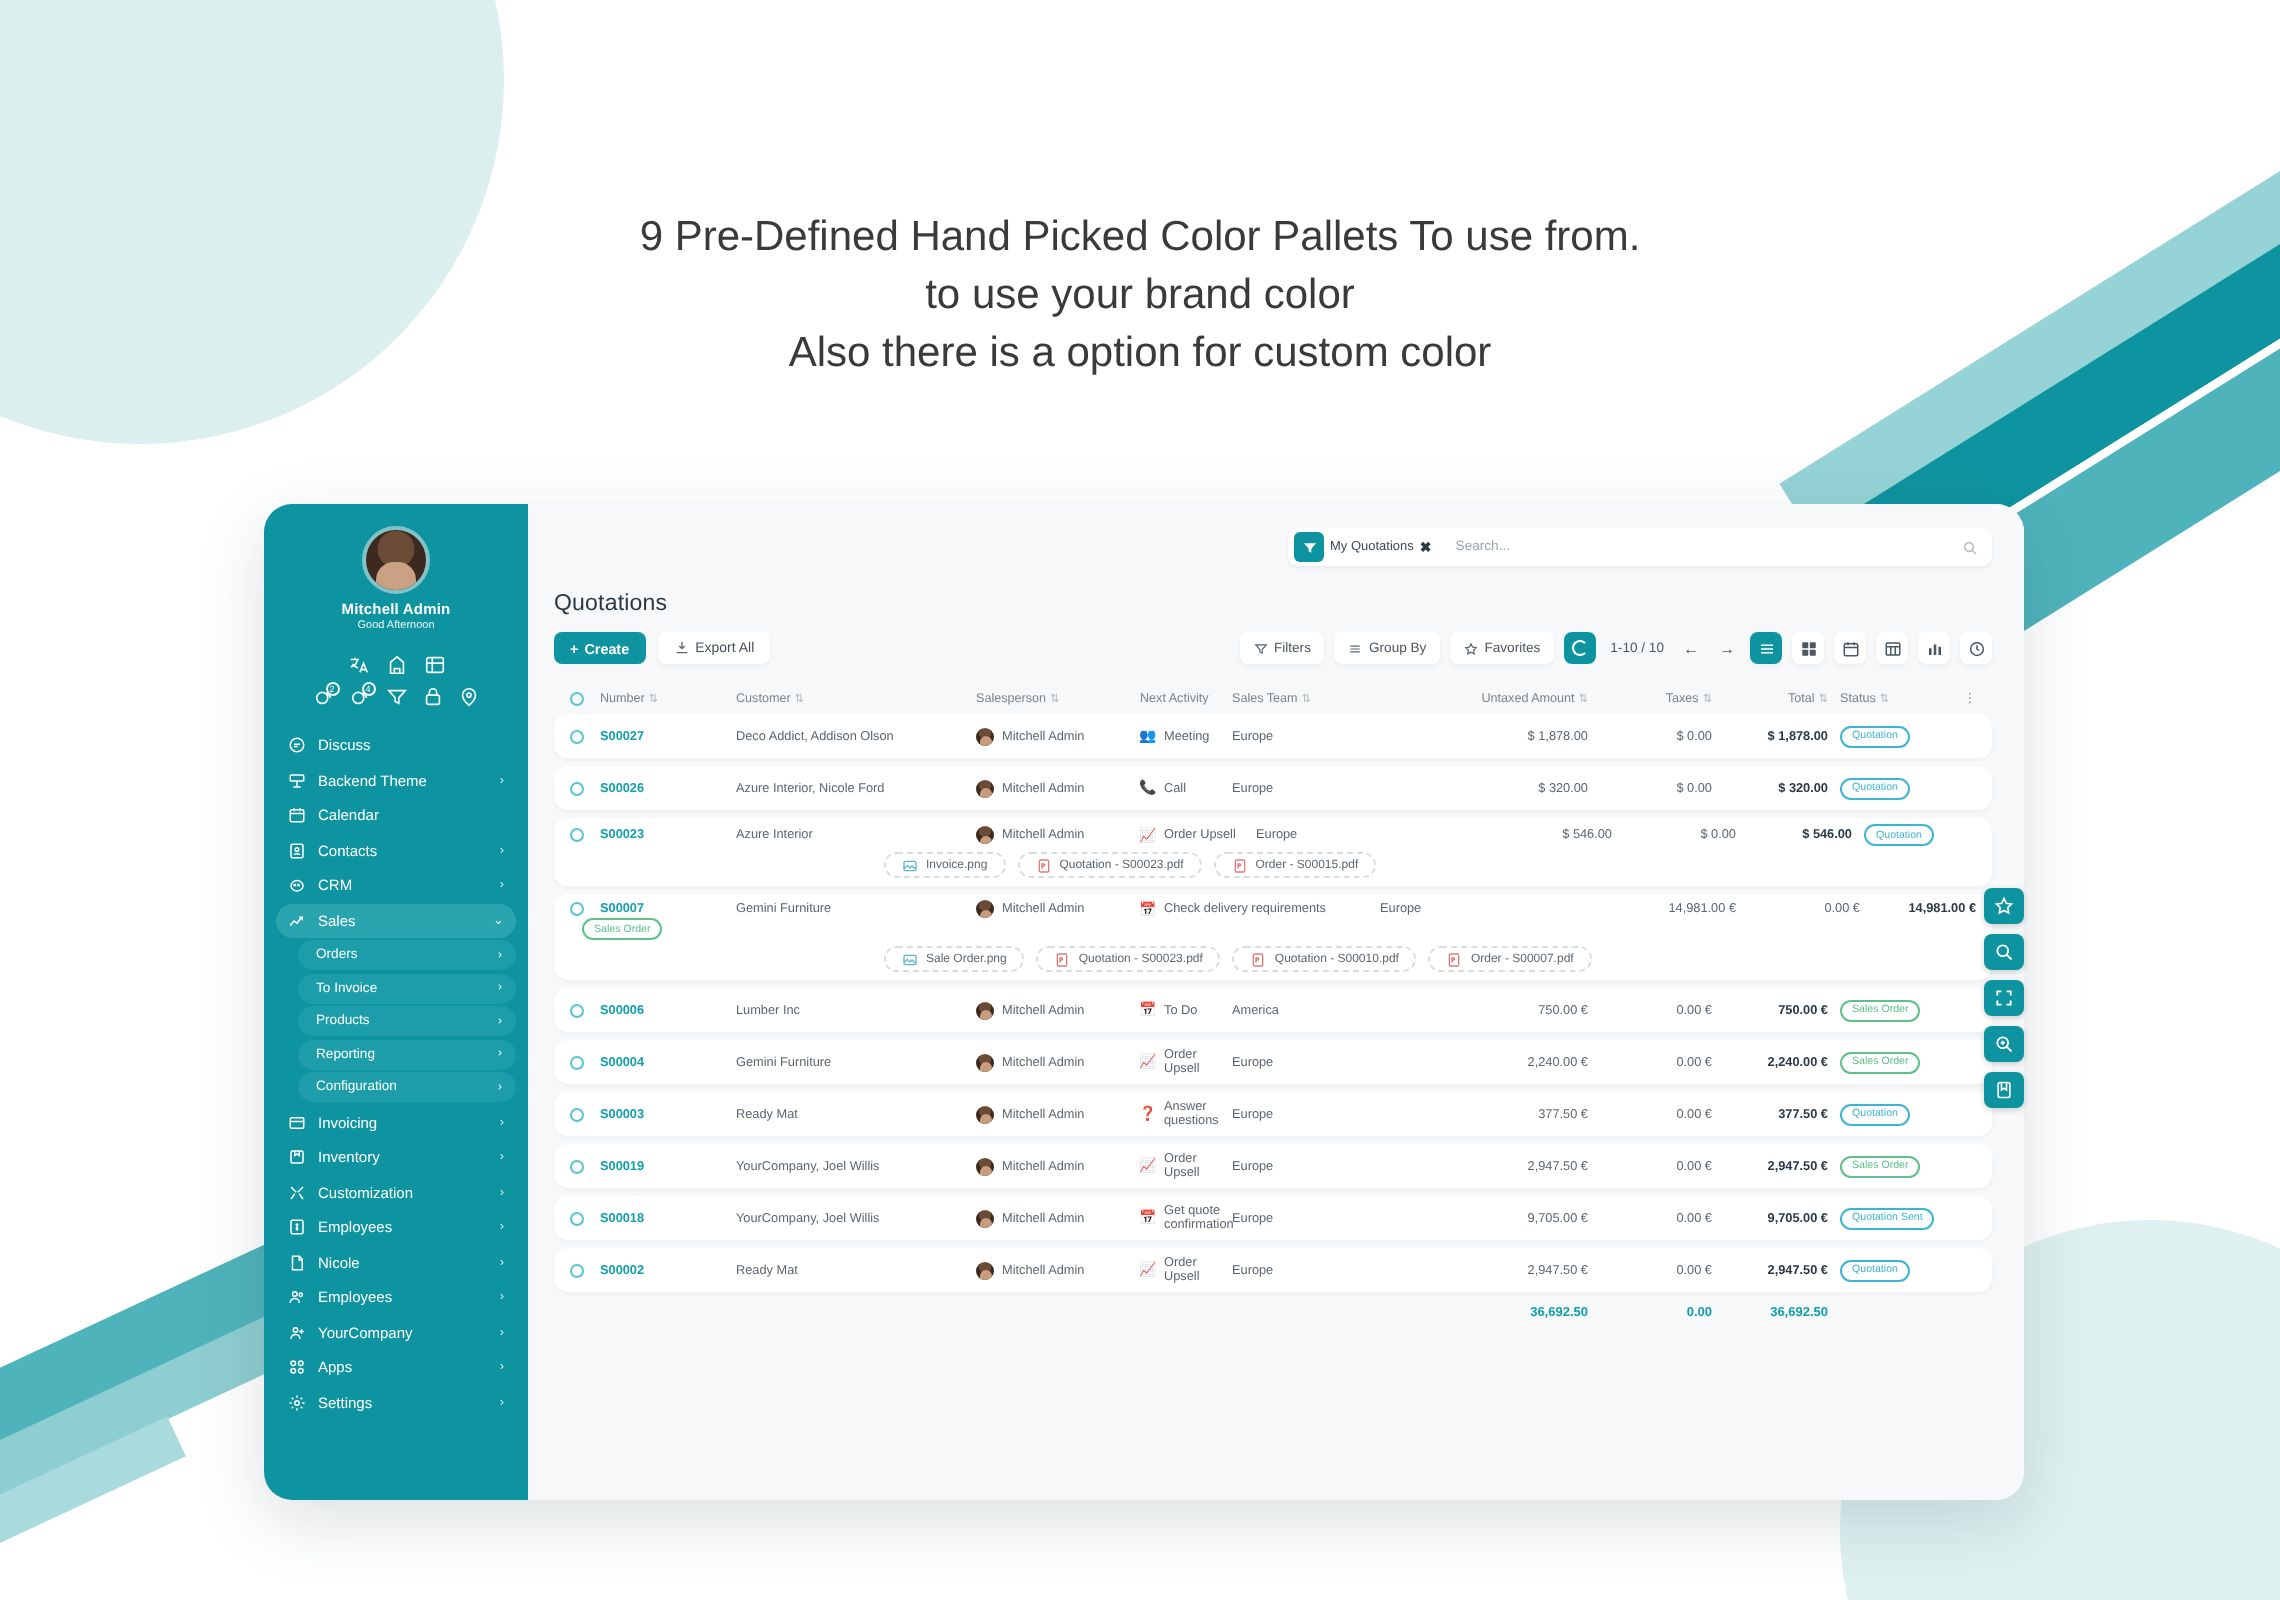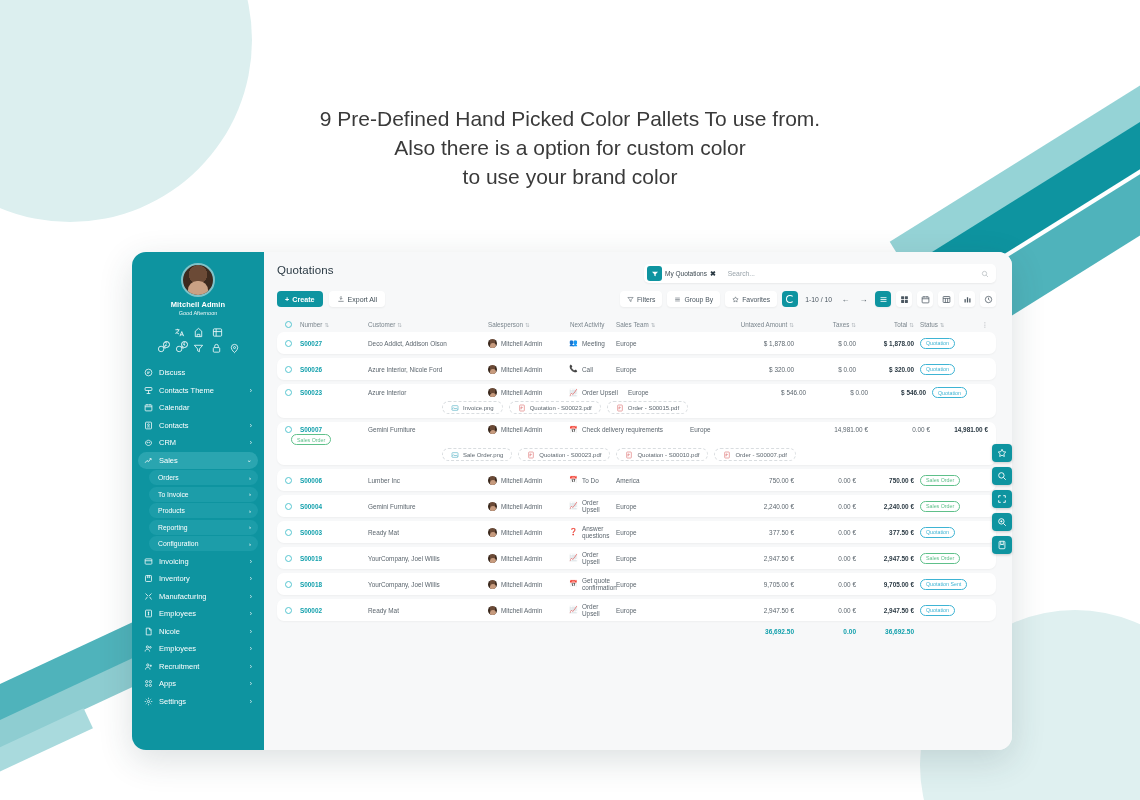--- a/index.html
+++ b/index.html
@@ -106,21 +106,21 @@
     font-size: 6.8px;
   }
   .sub-item .mi-label { flex: 1; }
   .sub-item .mi-arrow { font-size: 6px; }
 
   
   .main { flex: 1; display: flex; flex-direction: column; background: #f7f8f9; min-width: 0; }
 
   .topbar { padding: 12px 16px 0 13px; }
   .topbar-row1 { display: flex; align-items: flex-start; justify-content: space-between; }
-  .page-title { font-size: 11.5px; color: #2b3a44; letter-spacing: .1px; }
+  .page-title { font-size: 11.5px; color: #2b3a44; letter-spacing: .1px; margin-top: 32px; }
 
   .searchbar {
     width: 352px; height: 19px; background: #fff; border-radius: 5px;
     display: flex; align-items: center; padding: 0 7px 0 3px;
     box-shadow: 0 1px 2px rgba(0,0,0,.06);
   }
   .facet {
     display: flex; align-items: center; gap: 3px;
     background: #fff; border-radius: 3px; height: 15px; padding-right: 4px;
   }
@@ -260,22 +260,22 @@
   <div class="deco circle-br"></div>
   <div class="deco bar bar-tr-1"></div>
   <div class="deco bar bar-tr-2"></div>
   <div class="deco bar bar-tr-3"></div>
   <div class="deco bar bar-bl-1"></div>
   <div class="deco bar bar-bl-2"></div>
   <div class="deco bar bar-bl-3"></div>
 
   <div class="subline">
     <div>9 Pre-Defined Hand Picked Color Pallets To use from.</div>
+    <div>to use your brand color</div>
     <div>Also there is a option for custom color</div>
-    <div>to use your brand color</div>
   </div>
 
   <div class="app">
 
     <div class="sidebar">
 
       <div class="profile">
         <div class="avatar-big"></div>
         <div class="profile-name">Mitchell Admin</div>
         <div class="profile-greet">Good Afternoon</div>
@@ -350,21 +350,21 @@
           <span class="mi-arrow"></span>
         </div>
 
         <div class="menu-item">
           <span class="mi-ico">
               <svg viewBox="0 0 24 24" width="9" height="9" fill="none" stroke="#fff" stroke-width="2">
                 <rect x="3" y="4" width="18" height="8" rx="1.5"></rect>
                 <path d="M12 12v8M7 20h10"></path>
               </svg>
             </span>
-          <span class="mi-label">Contacts Theme</span>
+          <span class="mi-label">Backend Theme</span>
           <span class="mi-arrow">›</span>
         </div>
 
         <div class="menu-item">
           <span class="mi-ico">
               <svg viewBox="0 0 24 24" width="9" height="9" fill="none" stroke="#fff" stroke-width="2">
                 <rect x="3" y="5" width="18" height="16" rx="2"></rect>
                 <path d="M3 10h18M8 3v4M16 3v4"></path>
               </svg>
             </span>
@@ -447,21 +447,21 @@
             </span>
           <span class="mi-label">Inventory</span>
           <span class="mi-arrow">›</span>
         </div>
         <div class="menu-item">
           <span class="mi-ico">
               <svg viewBox="0 0 24 24" width="9" height="9" fill="none" stroke="#fff" stroke-width="2">
                 <path d="M4 4l7 7M20 4l-7 7M9 13l-5 7M15 13l5 7"></path>
               </svg>
             </span>
-          <span class="mi-label">Manufacturing</span>
+          <span class="mi-label">Customization</span>
           <span class="mi-arrow">›</span>
         </div>
         <div class="menu-item">
           <span class="mi-ico">
               <svg viewBox="0 0 24 24" width="9" height="9" fill="none" stroke="#fff" stroke-width="2">
                 <rect x="4" y="3" width="16" height="18" rx="2"></rect>
                 <path d="M12 7v10M10 9h4M10 14h4"></path>
               </svg>
             </span>
           <span class="mi-label">Employees</span>
@@ -489,21 +489,21 @@
           <span class="mi-arrow">›</span>
         </div>
         <div class="menu-item">
           <span class="mi-ico">
               <svg viewBox="0 0 24 24" width="9" height="9" fill="none" stroke="#fff" stroke-width="2">
                 <circle cx="10" cy="8" r="3"></circle>
                 <path d="M4 20c0-4 3-6 6-6s6 2 6 6"></path>
                 <path d="M18 7v6M15 10h6"></path>
               </svg>
             </span>
-          <span class="mi-label">Recruitment</span>
+          <span class="mi-label">YourCompany</span>
           <span class="mi-arrow">›</span>
         </div>
         <div class="menu-item">
           <span class="mi-ico">
               <svg viewBox="0 0 24 24" width="9" height="9" fill="none" stroke="#fff" stroke-width="2">
                 <circle cx="7" cy="7" r="3"></circle>
                 <circle cx="17" cy="7" r="3"></circle>
                 <circle cx="7" cy="17" r="3"></circle>
                 <circle cx="17" cy="17" r="3"></circle>
               </svg>

